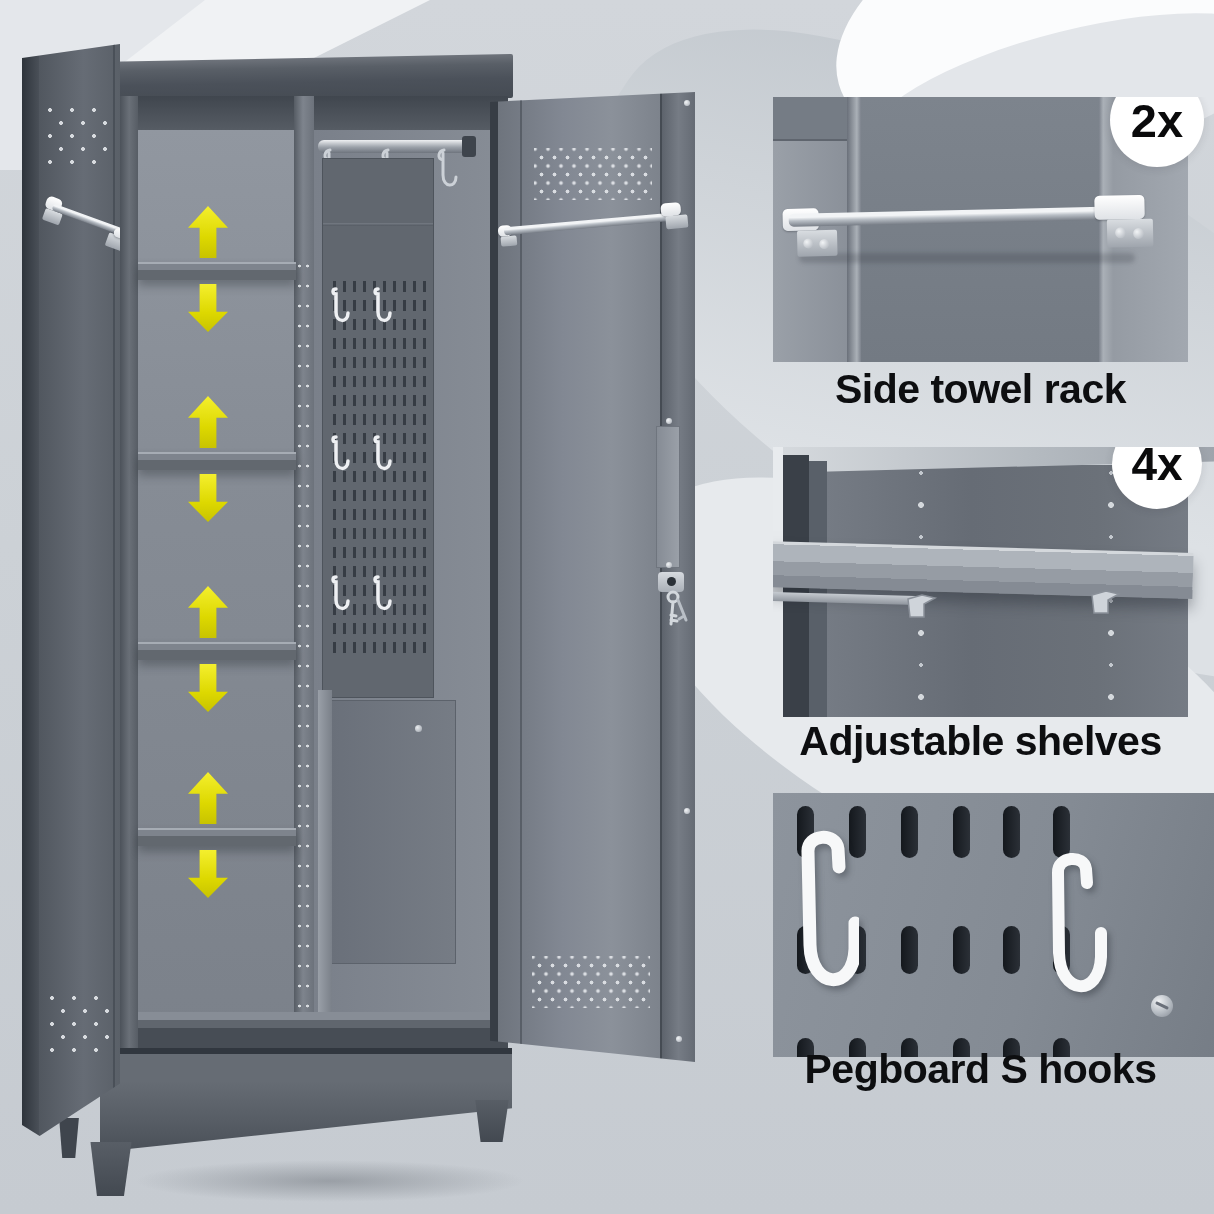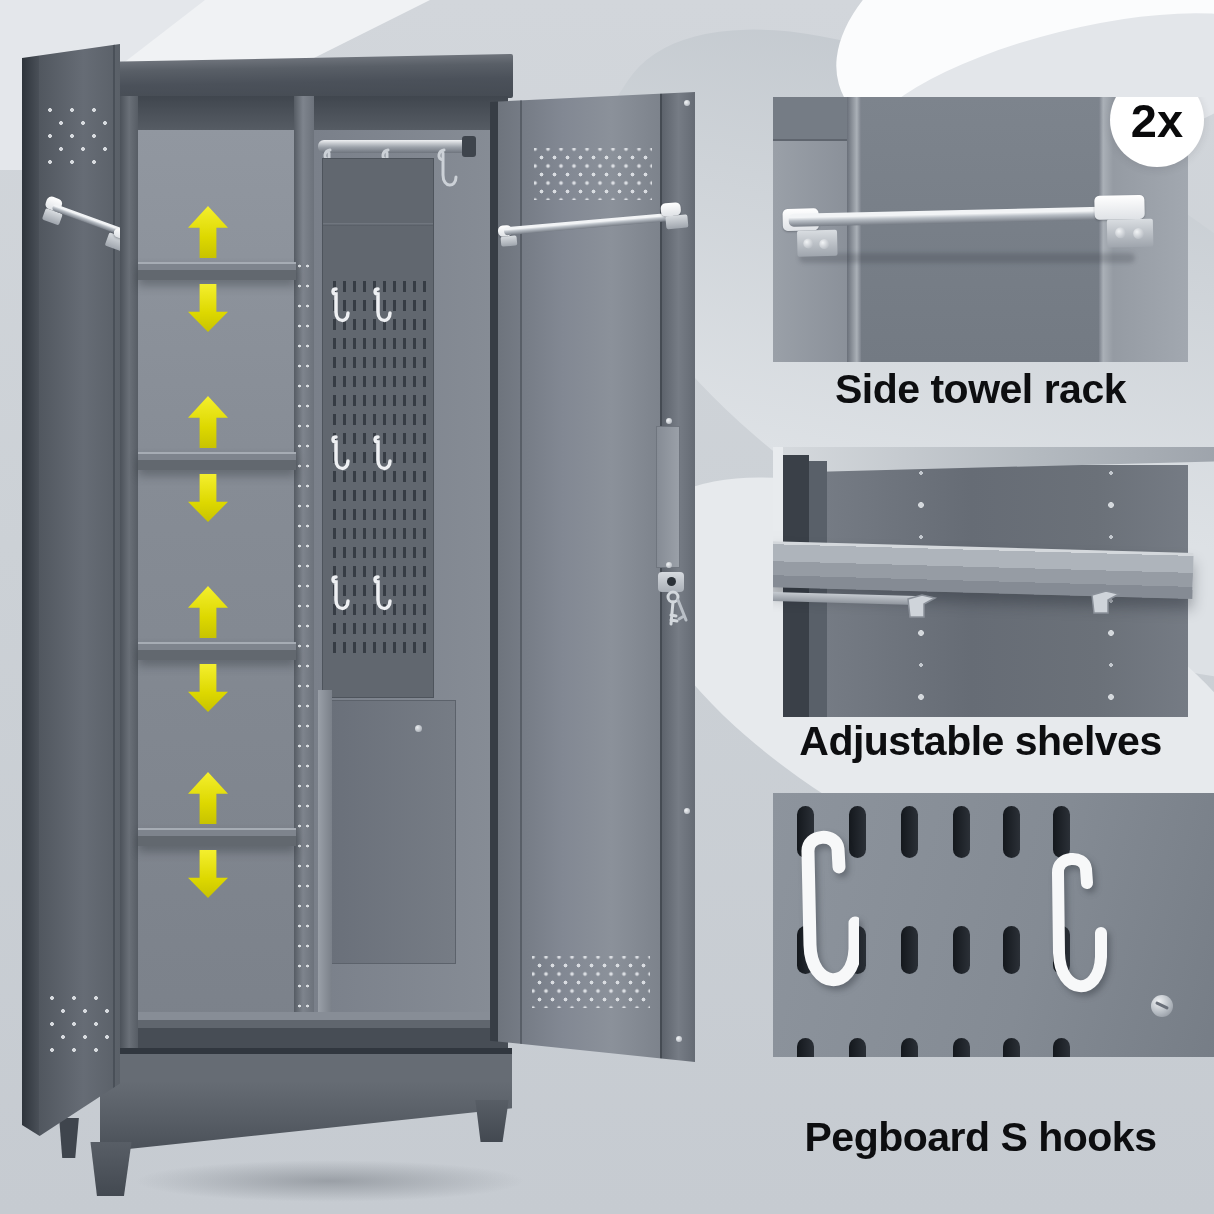--- a/index.html
+++ b/index.html
@@ -320,20 +320,23 @@
       <div class="abs adj-holes" style="left:142px"></div>
       <div class="abs adj-holes" style="left:332px"></div>
       <div class="abs p2-shelf"></div>
       <div class="abs p2-underrail"></div>
       <svg class="abs" style="left:132px;top:146px" width="34" height="28">
         <path d="M3,6 L17,2 L30,5 L19,11 L19,24 L5,24 Z" fill="#cfd4da" stroke="#8a9099" stroke-width="1.5"></path>
         </svg>
       <svg class="abs" style="left:316px;top:142px" width="34" height="28">
         <path d="M3,6 L17,2 L30,5 L19,11 L19,24 L5,24 Z" fill="#cfd4da" stroke="#8a9099" stroke-width="1.5"></path>
         </svg>
+      <div class="abs badge" style="left:339px;top:-28px;width:90px;height:90px;font-size:46px">
+          <span>4x</span>
+        </div>
     </div>
     <div class="abs caption" style="top:714px;height:54px">Adjustable shelves</div>
   </section>
 
   <section>
     <div class="abs photo" style="top:793px;height:264px;background:linear-gradient(105deg,#8d949d 0%,#848b94 55%,#747b84 100%)">
       <div class="slot" style="left:24px;top:13px;height:52px"></div>
       <div class="slot" style="left:76px;top:13px;height:52px"></div>
       <div class="slot" style="left:128px;top:13px;height:52px"></div>
       <div class="slot" style="left:180px;top:13px;height:52px"></div>
@@ -352,16 +355,16 @@
       <div class="slot" style="left:230px;top:245px;height:40px"></div>
       <div class="slot" style="left:280px;top:245px;height:40px"></div>
       <svg class="abs shook" style="left:14px;top:32px" width="72" height="196" viewBox="0 0 72 196">
         <path d="M52,42 L51,24 C49,7 20,9 21,27 L23,120 C24,164 66,167 68,124 L68,98" fill="none" stroke="#f7f8f9" stroke-width="13" stroke-linecap="round"></path>
         </svg>
       <svg class="abs shook" style="left:268px;top:56px" width="66" height="172" viewBox="0 0 66 172">
         <path d="M46,34 L45,20 C43,5 16,7 17,24 L18,104 C19,146 58,149 60,108 L60,84" fill="none" stroke="#f7f8f9" stroke-width="12" stroke-linecap="round"></path>
         </svg>
       <div class="abs p3-screw"></div>
     </div>
-    <div class="abs caption" style="top:1110px;height:54px">Pegboard S hooks</div>
+    <div class="abs caption" style="top:1042px;height:54px">Pegboard S hooks</div>
   </section>
 
 </div>
 
 </body></html>

